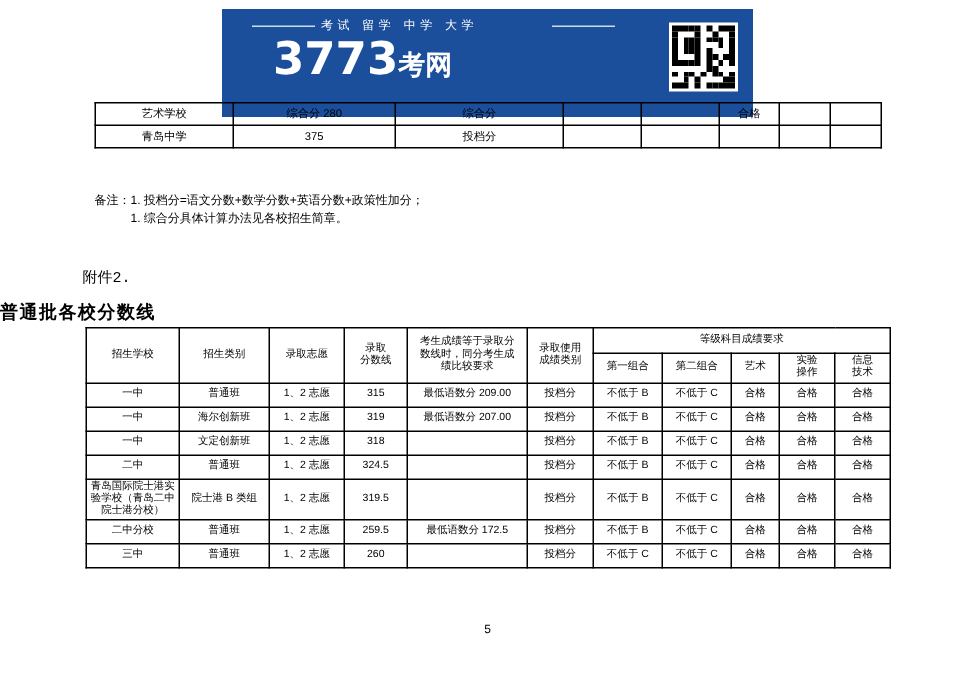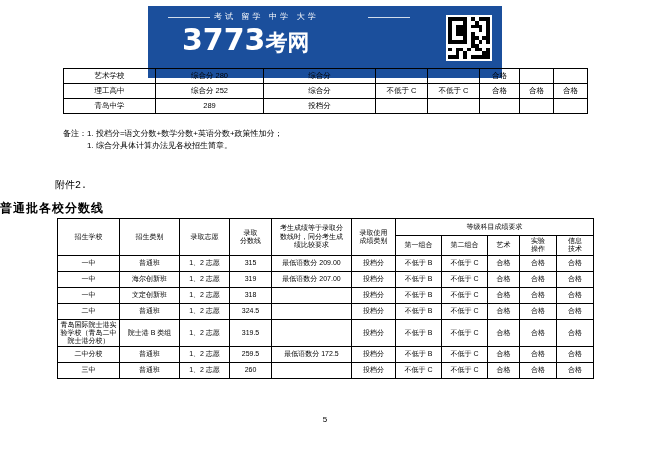--- a/index.html
+++ b/index.html
@@ -60,21 +60,21 @@
     left: 34px;
     top: 16px;
     font-size: 30px;
     font-weight: bold;
     color: #ffffff;
     font-family: "DejaVu Sans", sans-serif;
     letter-spacing: 0px;
     white-space: nowrap;
   }
   .banner-logo .cn {
-    font-size: 22px;
+    font-size: 18px;
     font-family: "Liberation Sans", sans-serif;
     letter-spacing: 0px;
   }
   .qr {
     position: absolute;
     right: 10px;
     top: 9px;
     width: 42px;
     height: 42px;
     background: #ffffff;
@@ -336,32 +336,22 @@
             <td>艺术学校</td>
             <td>综合分 280</td>
             <td>综合分</td>
             <td></td>
             <td></td>
             <td>合格</td>
             <td></td>
             <td></td>
           </tr>
           <tr>
-            <td>理工高中</td>
-            <td>综合分 252</td>
-            <td>综合分</td>
-            <td>不低于 C</td>
-            <td>不低于 C</td>
-            <td>合格</td>
-            <td>合格</td>
-            <td>合格</td>
-          </tr>
-          <tr>
             <td>青岛中学</td>
-            <td>289</td>
+            <td>375</td>
             <td>投档分</td>
             <td></td>
             <td></td>
             <td></td>
             <td></td>
             <td></td>
           </tr>
         </tbody>
     </table>
   </div>

